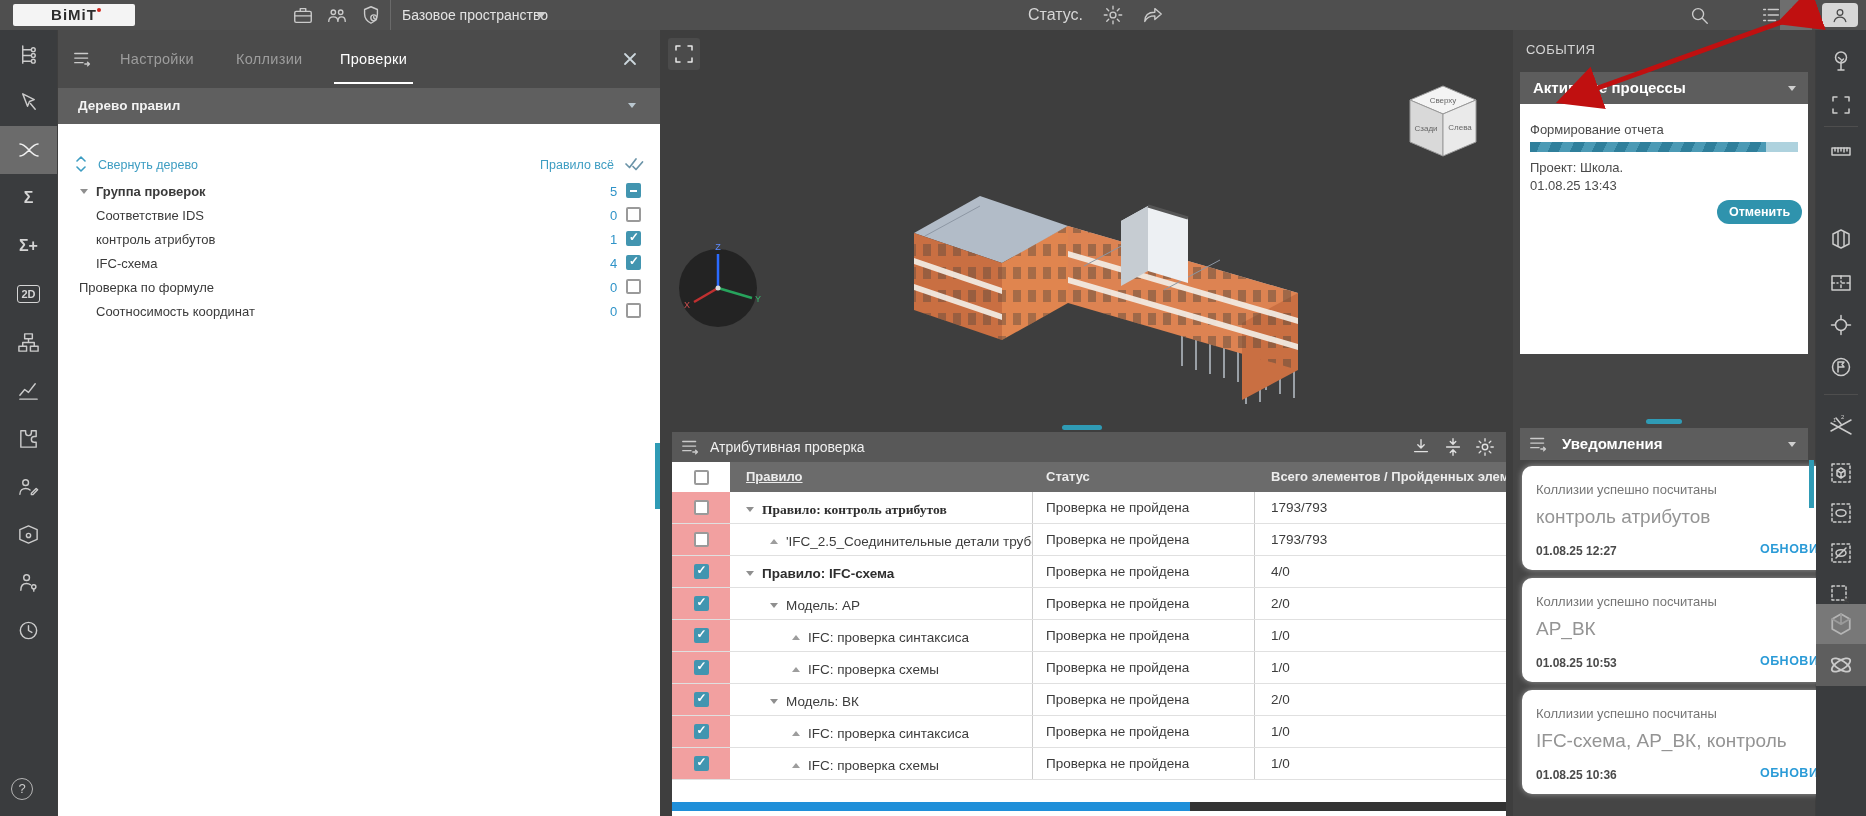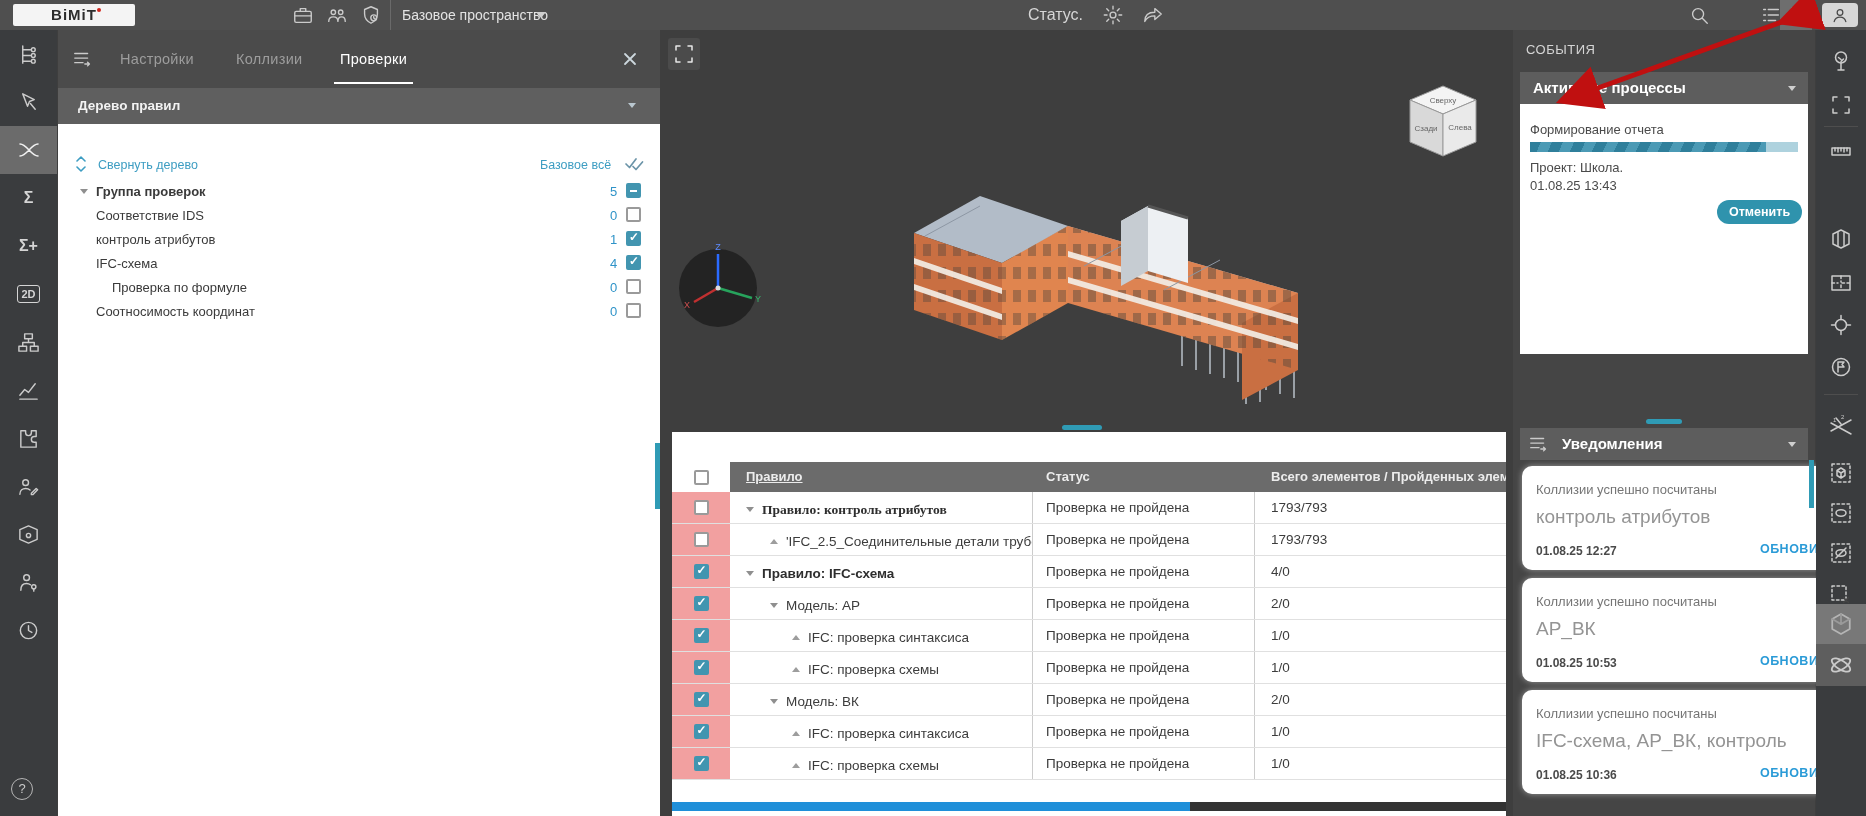--- a/index.html
+++ b/index.html
@@ -249,21 +249,21 @@
           </svg>
       </div>
     </div>
 
     <div class="abs ico" style="left:16px;top:126px;">
       <svg width="14" height="16" viewBox="0 0 14 16">
           <path d="M3 5l4-4 4 4M3 11l4 4 4-4" style="stroke:#3d9dc2;stroke-width:1.6"></path>
         </svg>
     </div>
     <div class="abs link" style="left:40px;top:128px;">Свернуть дерево</div>
-    <div class="abs link" style="left:482px;top:128px;">Базовое всё</div>
+    <div class="abs link" style="left:482px;top:128px;">Правило всё</div>
     <div class="abs ico" style="left:566px;top:126px;">
       <svg width="22" height="16" viewBox="0 0 22 16">
           <path d="M2 8l3.5 3.5L12 3M9 10.5l3 3L18.5 6" style="stroke:#6b94a8;stroke-width:1.7"></path>
         </svg>
     </div>
 
     <div class="abs" style="left:0;top:150px;width:602px;height:24px;">
       <span class="tri-d abs" style="left:22px;top:9px;"></span>
       <span class="treelbl abs" style="left:38px;top:4px;font-weight:bold;">Группа проверок</span>
       <span class="cnt-b abs" style="left:552px;top:4px;">5</span>
@@ -278,21 +278,21 @@
       <span class="treelbl abs" style="left:38px;top:4px;">контроль атрибутов</span>
       <span class="cnt-b abs" style="left:552px;top:4px;">1</span>
       <span class="cb ck abs" style="left:568px;top:3px;"></span>
     </div>
     <div class="abs" style="left:0;top:222px;width:602px;height:24px;">
       <span class="treelbl abs" style="left:38px;top:4px;">IFC-схема</span>
       <span class="cnt-b abs" style="left:552px;top:4px;">4</span>
       <span class="cb ck abs" style="left:568px;top:3px;"></span>
     </div>
     <div class="abs" style="left:0;top:246px;width:602px;height:24px;">
-      <span class="treelbl abs" style="left:54px;top:4px;">Проверка по формуле</span>
+      <span class="treelbl abs" style="left:21px;top:4px;">Проверка по формуле</span>
       <span class="cnt-b abs" style="left:552px;top:4px;">0</span>
       <span class="cb un abs" style="left:568px;top:3px;"></span>
     </div>
     <div class="abs" style="left:0;top:270px;width:602px;height:24px;">
       <span class="treelbl abs" style="left:38px;top:4px;">Соотносимость координат</span>
       <span class="cnt-b abs" style="left:552px;top:4px;">0</span>
       <span class="cb un abs" style="left:568px;top:3px;"></span>
     </div>
     <div class="vthumb" style="left:597px;top:413px;width:5px;height:66px;"></div>
   </div>
@@ -375,20 +375,45 @@
         <circle cx="48" cy="50" r="2.5" fill="#ddd"></circle>
         <text x="48" y="12" font-size="9" fill="#5e8cff" text-anchor="middle">Z</text>
         <text x="88" y="64" font-size="9" fill="#35b56c" text-anchor="middle">Y</text>
         <text x="17" y="70" font-size="9" fill="#d05050" text-anchor="middle">X</text>
       </svg>
     </div>
   </div>
 
   <div id="tblpanel" class="abs">
     <div class="handle" style="left:390px;top:-7px;"></div>
+    <div id="tbltitle" class="abs">
+      <div class="abs ico" style="left:8px;top:4px;">
+        <svg width="22" height="22" viewBox="0 0 24 24">
+            <path d="M3 6h14M3 11h14M3 16h9"></path>
+            <path d="M14 17.5h5m0 0l-2-2m2 2l-2 2"></path>
+          </svg>
+      </div>
+      <span style="margin-left:38px;">Атрибутивная проверка</span>
+      <div class="abs ico" style="left:738px;top:4px;">
+        <svg width="22" height="22" viewBox="0 0 24 24">
+            <path d="M12 4v9m-3.5-3.5L12 13l3.5-3.5M5 17h14" style="stroke:#e0e0e0"></path>
+          </svg>
+      </div>
+      <div class="abs ico" style="left:770px;top:4px;">
+        <svg width="22" height="22" viewBox="0 0 24 24">
+            <path d="M12 3v5M12 21v-5M5 12h14M9 6l3 3 3-3M9 18l3-3 3 3" style="stroke:#e0e0e0"></path>
+          </svg>
+      </div>
+      <div class="abs ico" style="left:802px;top:4px;">
+        <svg width="22" height="22" viewBox="0 0 24 24">
+            <circle cx="12" cy="12" r="3" style="stroke:#e0e0e0"></circle>
+            <path d="M12 3v2.5M12 18.5V21M3 12h2.5M18.5 12H21M5.6 5.6l1.8 1.8M16.6 16.6l1.8 1.8M18.4 5.6l-1.8 1.8M7.4 16.6l-1.8 1.8" style="stroke:#e0e0e0"></path>
+          </svg>
+      </div>
+    </div>
     <div id="tblhead" class="abs">
       <div class="abs" style="left:0;top:0;width:58px;height:30px;background:#fff;display:flex;align-items:center;justify-content:center;">
         <span class="cb un"></span>
       </div>
       <div class="hcell" style="left:74px;width:280px;text-decoration:underline;">Правило</div>
       <div class="hcell" style="left:374px;width:200px;">Статус</div>
       <div class="hcell" style="left:599px;width:235px;">Всего элементов / Пройденных элементов</div>
     </div>
 
     <div class="trow" style="top:60px;">

